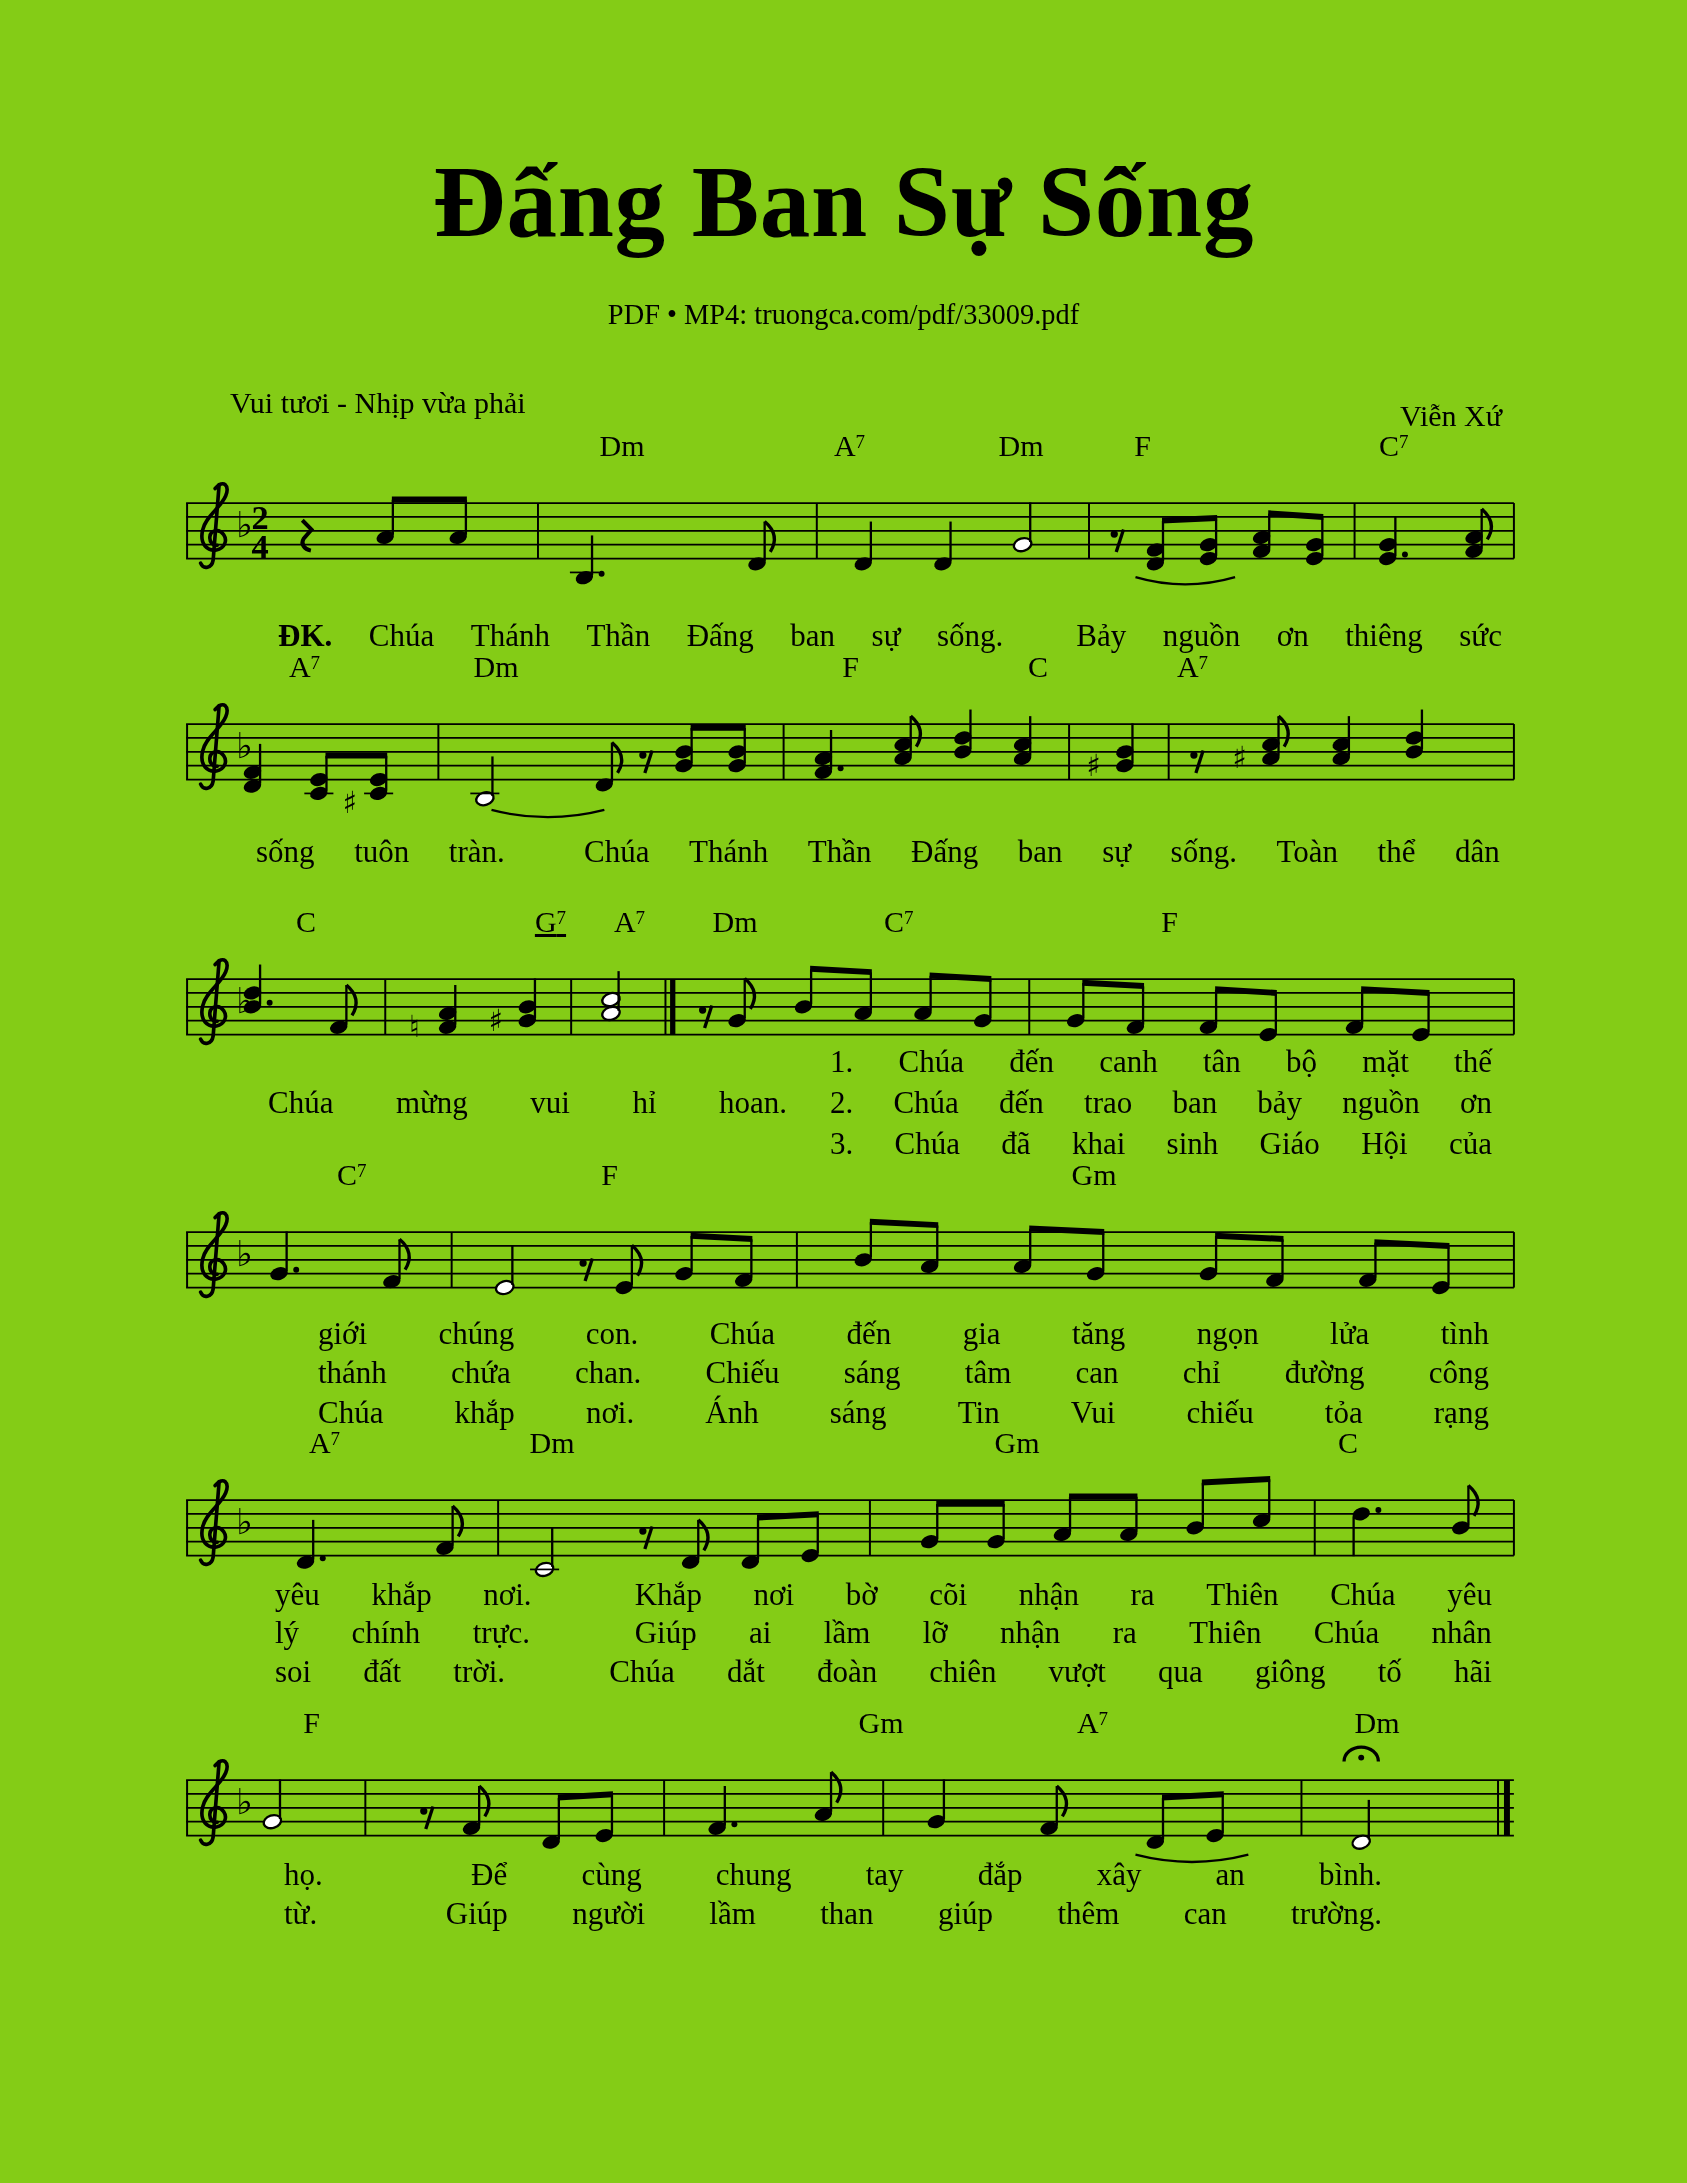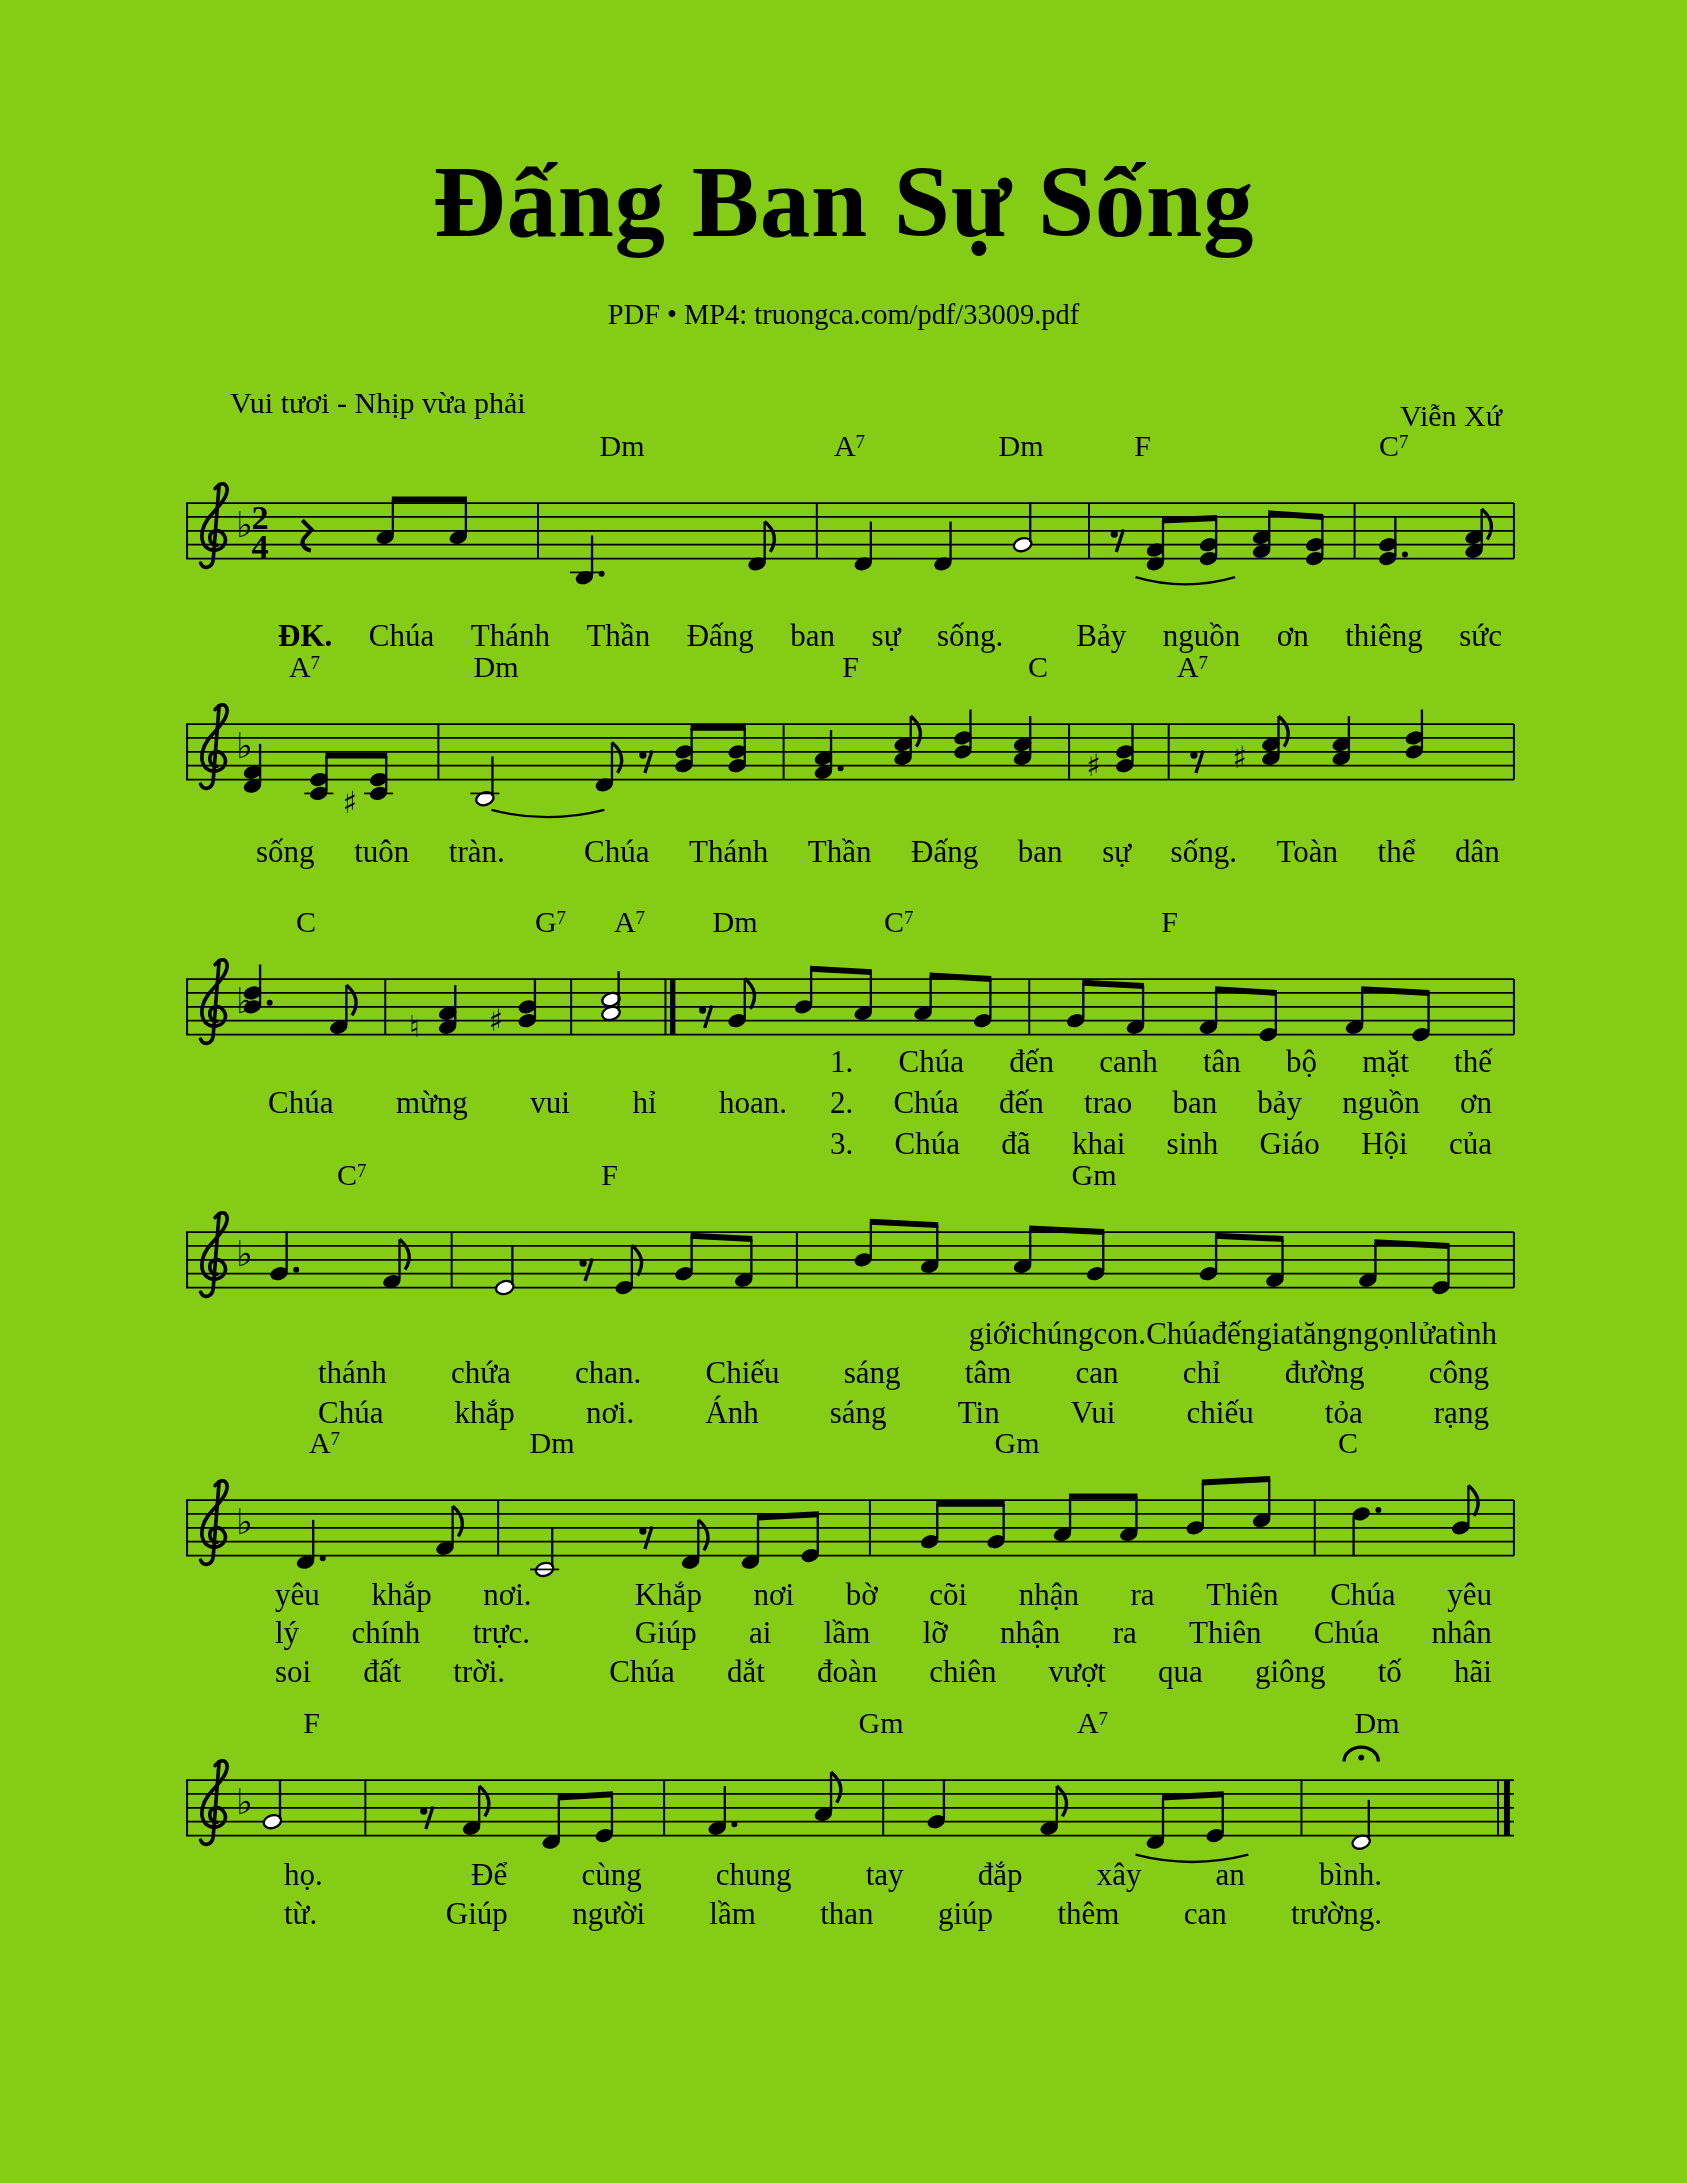--- a/index.html
+++ b/index.html
@@ -406,21 +406,21 @@
         <ellipse cx="1869.3" cy="184" rx="13.5" ry="9.5" transform="rotate(-18 1869.3 184)"></ellipse>
         <line x1="1780.3" y1="169" x2="1780.3" y2="116" stroke="#000" stroke-width="3.5"></line>
         <line x1="1880.8" y1="180" x2="1880.8" y2="121.5" stroke="#000" stroke-width="3.5"></line>
         <polygon points="1778.8,111 1882.3,116.5 1882.3,125.5 1778.8,120"></polygon>
       </g>
       <g>
         <line x1="2010" y1="100" x2="2010" y2="184" stroke="#000" stroke-width="3"></line>
       </g>
     </svg>
     <span class="chord" style="left: 298px; top: 905px;">C</span>
-    <span class="chord" style="left: 538px; top: 905px;">G<sup>7</sup></span>
+    <span class="chord" style="left: 538px; top: 905px; text-decoration: underline;">G<sup>7</sup></span>
     <span class="chord" style="left: 617px; top: 905px;">A<sup>7</sup></span>
     <span class="chord" style="left: 717px; top: 905px;">Dm</span>
     <span class="chord" style="left: 887px; top: 905px;">C<sup>7</sup></span>
     <span class="chord" style="left: 1163px; top: 905px;">F</span>
     <div class="lyric-row" style="left: 830px; top: 1045px; width: 662px;">
       <span>1.</span>
       <span>Chúa</span>
       <span>đến</span>
       <span>canh</span>
       <span>tân</span>
@@ -531,21 +531,21 @@
         <line x1="1910.95" y1="180" x2="1910.95" y2="121.5" stroke="#000" stroke-width="3.5"></line>
         <polygon points="1798.9,111 1912.45,116.5 1912.45,125.5 1798.9,120"></polygon>
       </g>
       <g>
         <line x1="2010" y1="100" x2="2010" y2="184" stroke="#000" stroke-width="3"></line>
       </g>
     </svg>
     <span class="chord" style="left: 340px; top: 1158px;">C<sup>7</sup></span>
     <span class="chord" style="left: 603px; top: 1158px;">F</span>
     <span class="chord" style="left: 1076px; top: 1158px;">Gm</span>
-    <div class="lyric-row" style="left: 326px; top: 1317px; width: 1171px; justify-content: flex-end;">
+    <div class="lyric-row" style="left: 318px; top: 1317px; width: 1171px;">
       <span>giới</span>
       <span>chúng</span>
       <span>con.</span>
       <span>Chúa</span>
       <span>đến</span>
       <span>gia</span>
       <span>tăng</span>
       <span>ngọn</span>
       <span>lửa</span>
       <span>tình</span>

